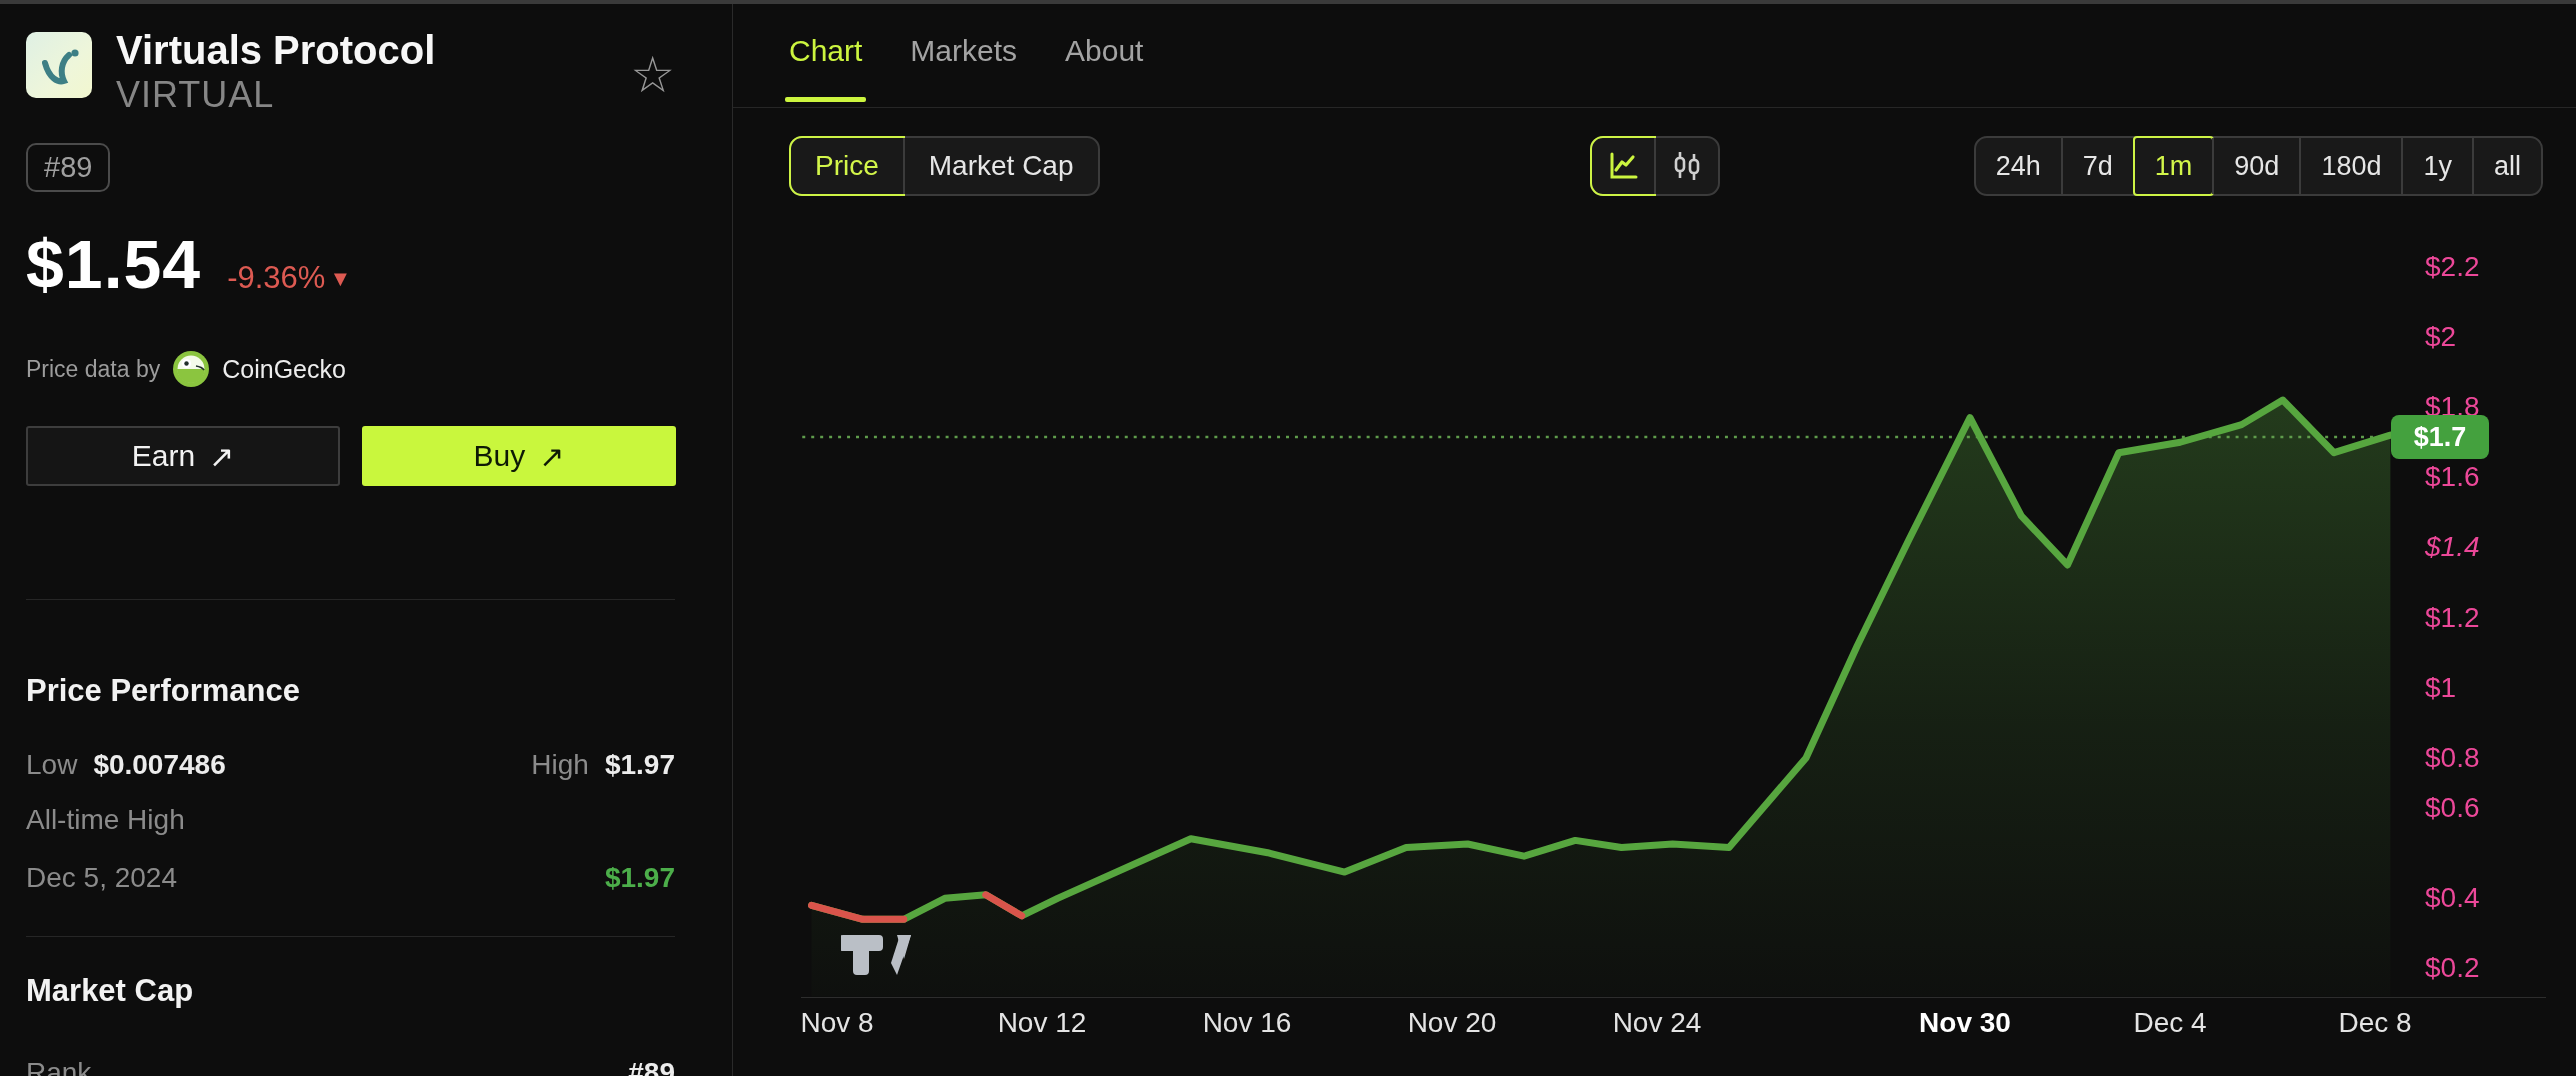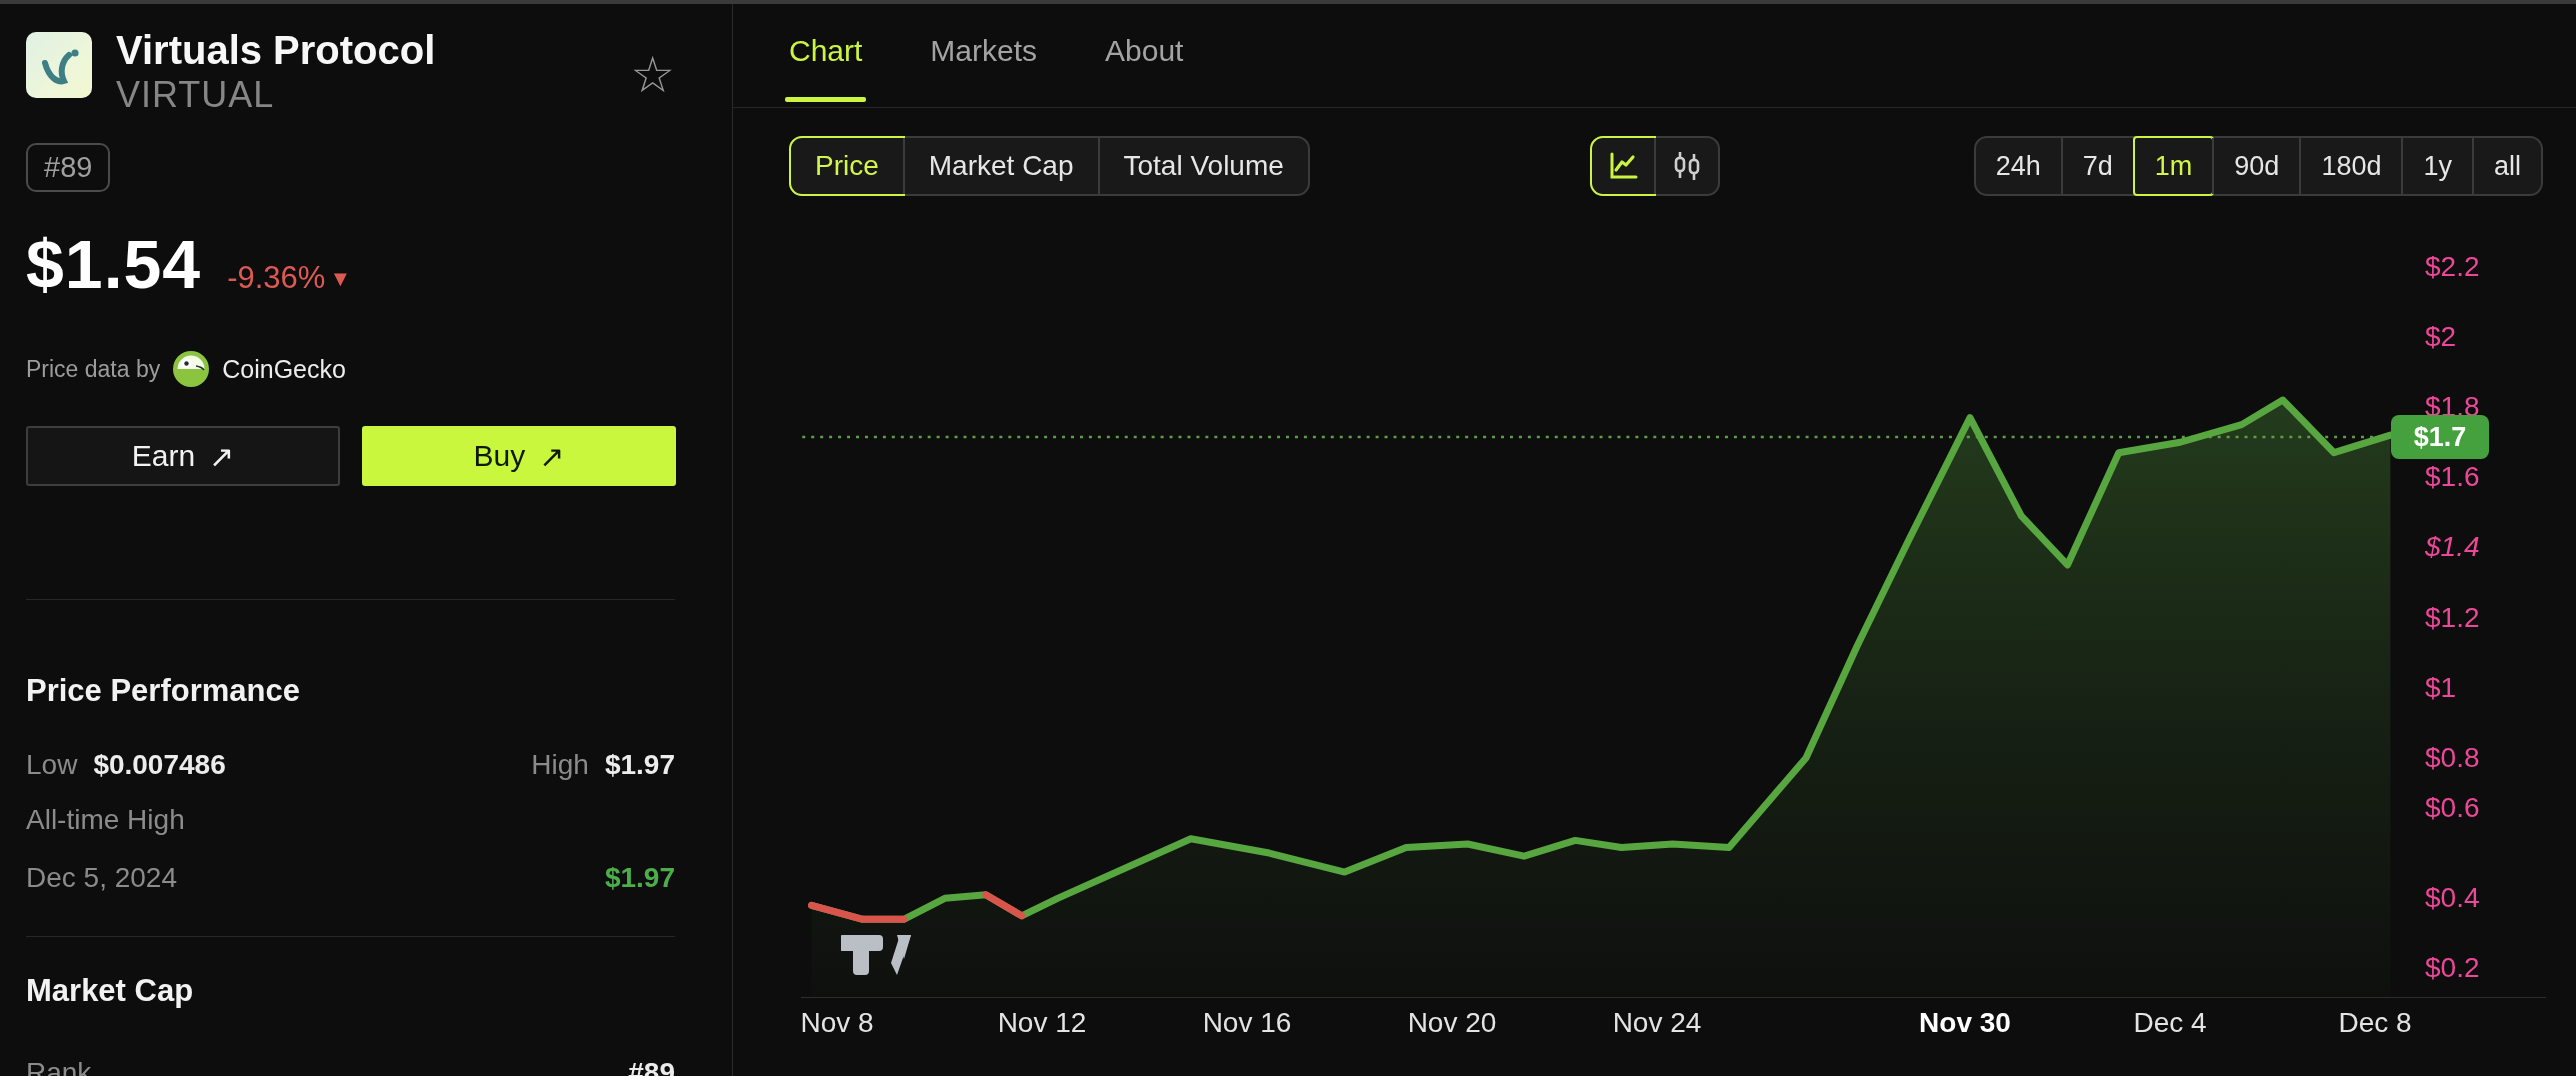--- a/index.html
+++ b/index.html
@@ -39,21 +39,21 @@
   .section-title{position:absolute;left:26px;font-size:31px;font-weight:600;color:#f2f2f2;}
   .t-pp{top:669px;} .t-mc{top:969px;}
   .stat-row{position:absolute;left:26px;right:57px;display:flex;justify-content:space-between;
             font-size:28px;align-items:baseline;}
   .r-lowhigh{top:745px;} .r-ath{top:858px;} .r-rank{top:1053px;}
   .pair{display:flex;gap:16px;align-items:baseline;}
   .lbl{color:#8b8b8b;} .val{color:#ececec;font-weight:700;} .val-green{color:#4cae4a;font-weight:600;}
 
   
   .main{position:absolute;left:733px;top:4px;right:0;bottom:0;}
-  .tabs{position:absolute;top:30px;left:56px;display:flex;gap:68px;font-size:30px;}
+  .tabs{position:absolute;top:30px;left:56px;display:flex;gap:48px;font-size:30px;}
   .tab{color:#a3a3a3;position:relative;cursor:pointer;padding-bottom:34px;}
   .tab.active{color:#ccf53f;font-weight:500;}
   .tab.active::after{content:"";position:absolute;left:-4px;right:-4px;bottom:0;height:5px;
                      background:#ccf53f;border-radius:2px;}
   .tabs-border{position:absolute;top:103px;left:0;right:0;height:1px;background:#262626;}
 
   .seg{position:absolute;top:132px;display:flex;background:#191919;border:2px solid #3b3b3b;
        border-radius:13px;box-sizing:border-box;height:60px;overflow:visible;}
   .seg-item{display:flex;align-items:center;justify-content:center;font-size:28px;color:#e6e6e6;
             padding:0 24px;position:relative;cursor:pointer;border-left:2px solid #3b3b3b;text-align:center;}
@@ -189,21 +189,20 @@
     <div class="tabs-border"></div>
     <nav class="tabs">
       <div class="tab active">Chart</div>
       <div class="tab">Markets</div>
       <div class="tab">About</div>
     </nav>
 
     <div class="seg m-toggle">
       <div class="seg-item active edge-left">Price</div>
       <div class="seg-item">Market Cap</div>
-      <div class="seg-item">Total Volume</div>
     </div>
 
     <div class="seg c-toggle">
       <div class="seg-item icon-cell active edge-left">
         <svg width="34" height="34" viewBox="0 0 34 34">
           <path d="M6 5 v23 h24" fill="none" stroke="#ccf53f" stroke-width="3" stroke-linecap="round"></path>
           <polyline points="10,21 16,13 20,16 27,8" fill="none" stroke="#ccf53f" stroke-width="3.2" stroke-linejoin="round" stroke-linecap="round"></polyline>
         </svg>
       </div>
       <div class="seg-item icon-cell">

